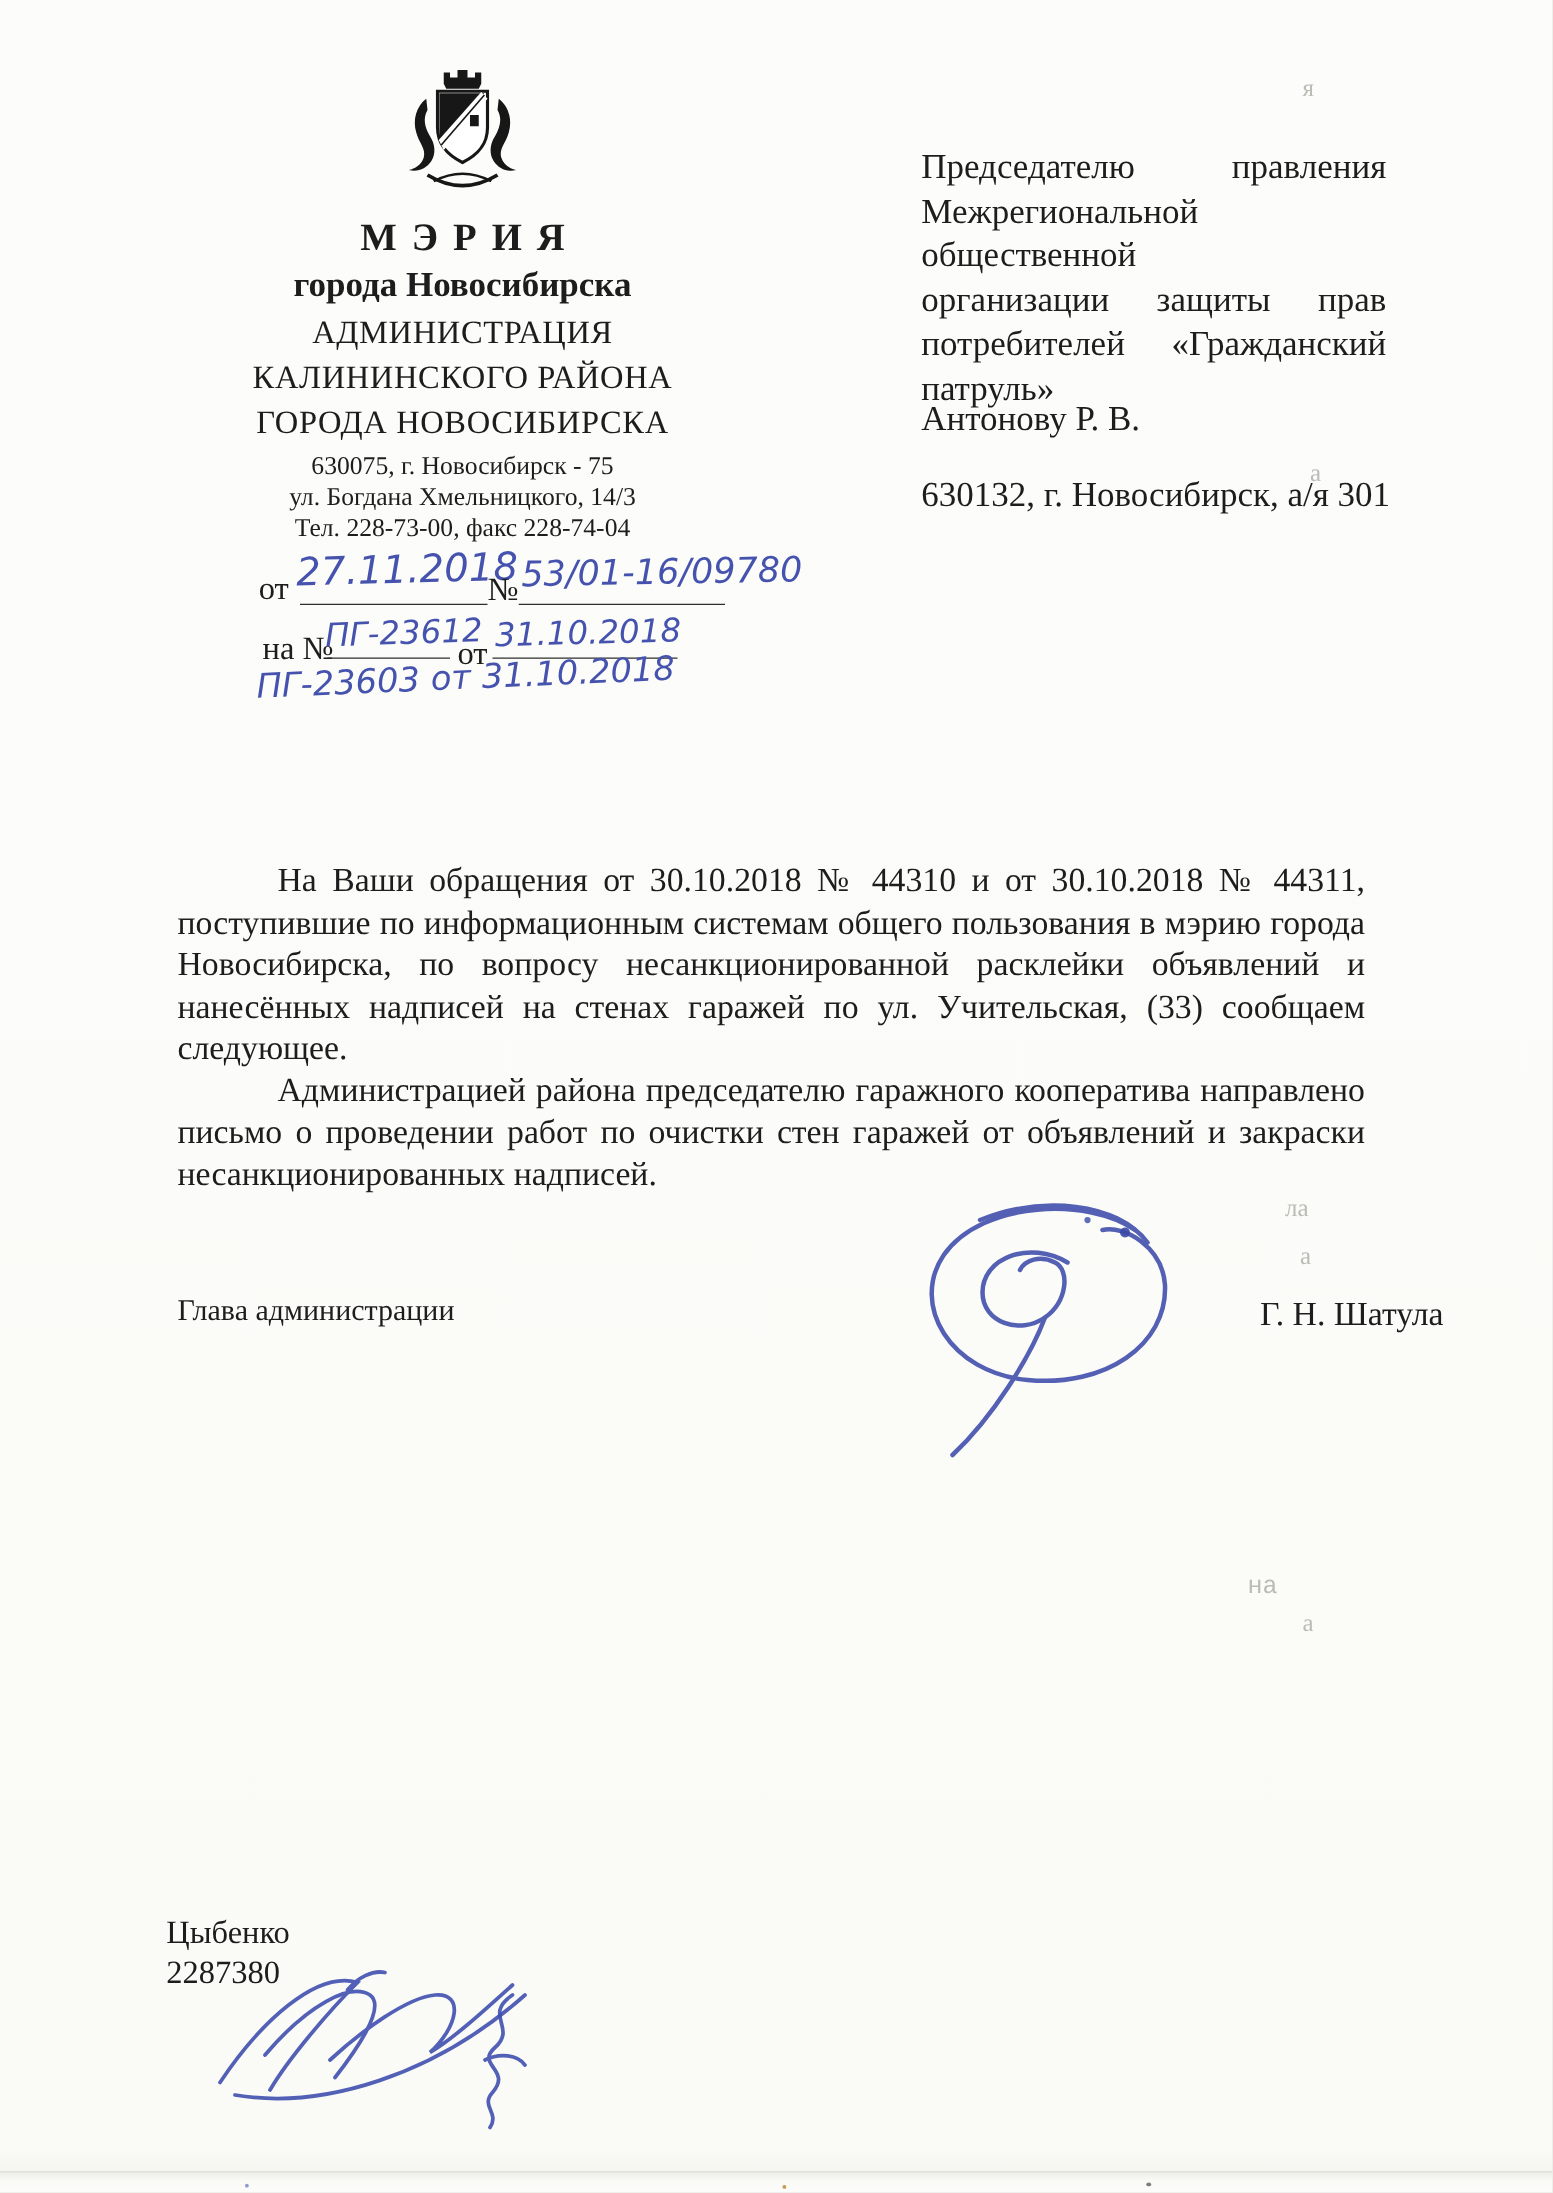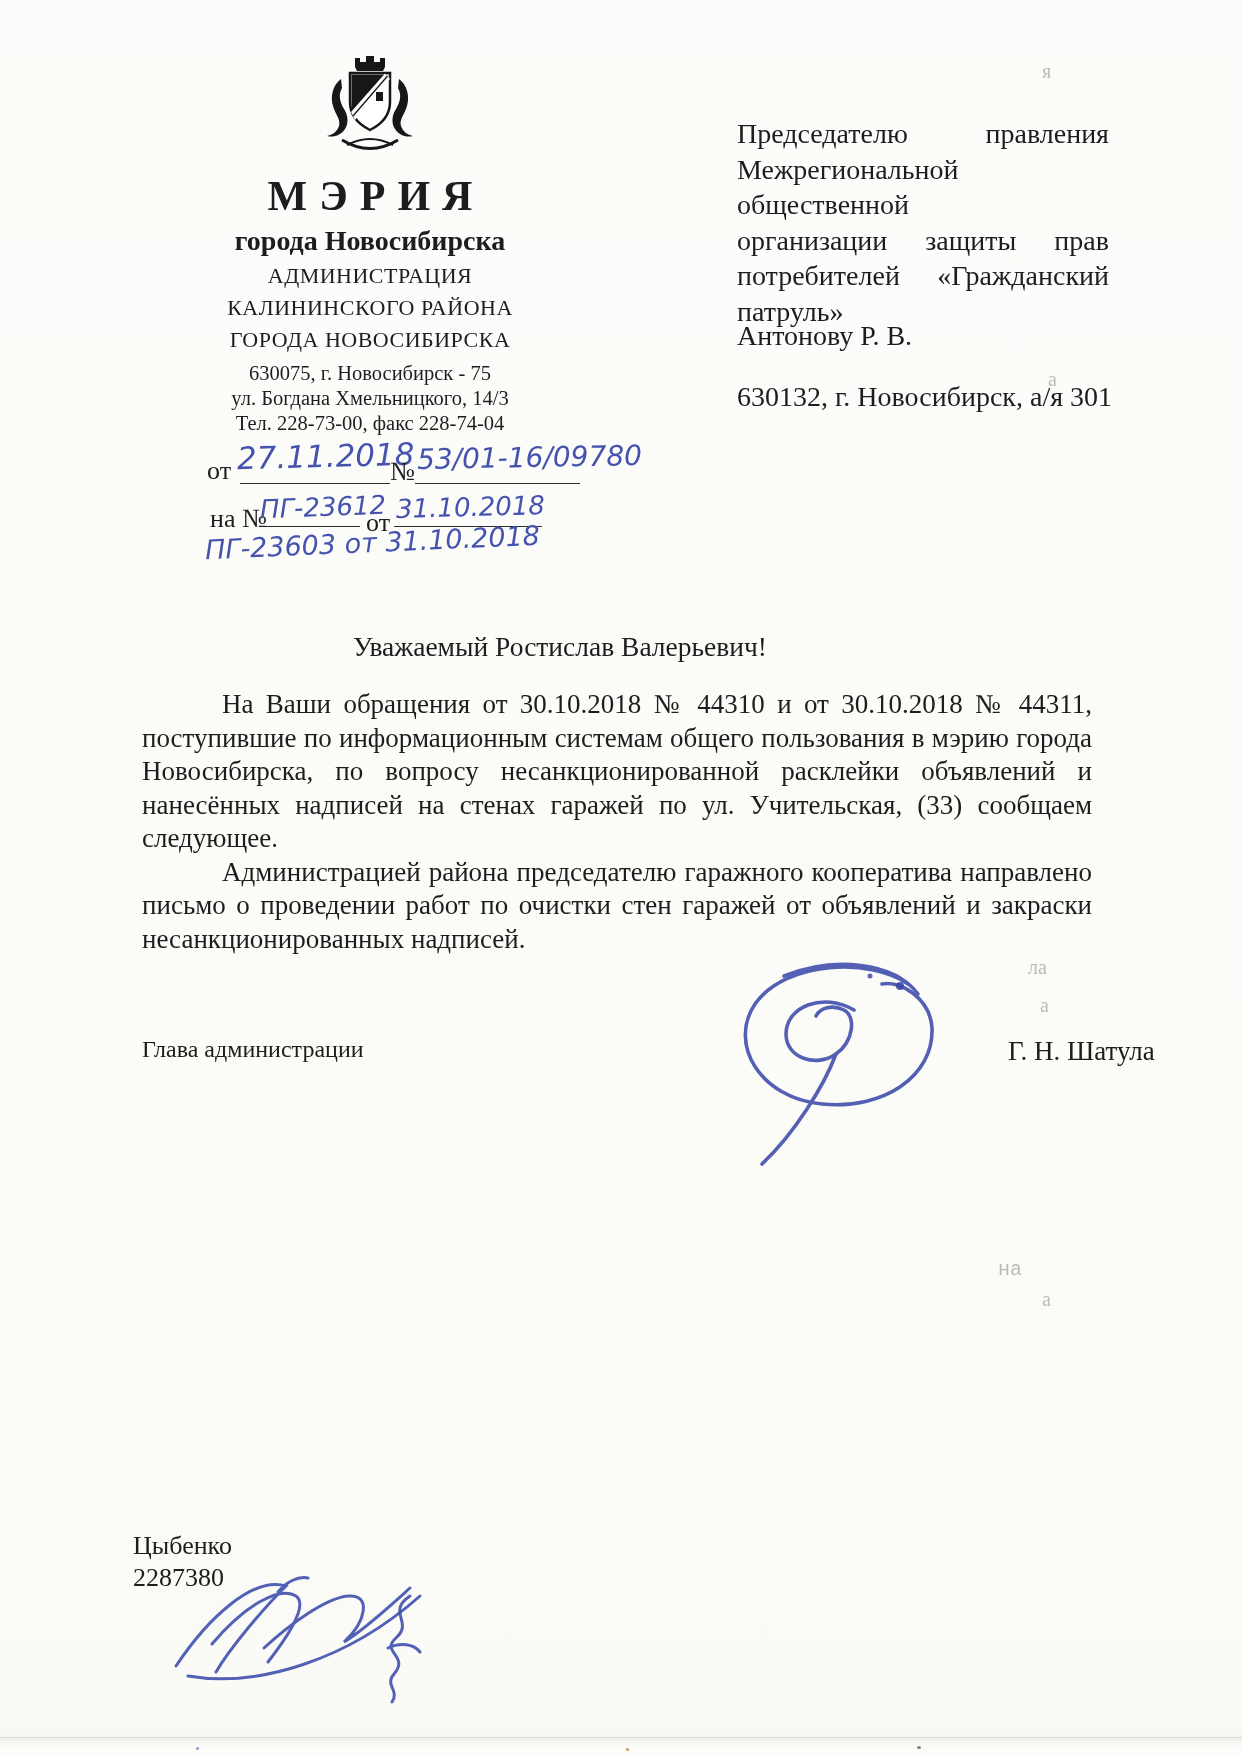--- a/index.html
+++ b/index.html
@@ -9,23 +9,23 @@
     background:#e9e9e6;
   }
   .page{
     position:relative;width:1242px;height:1754px;overflow:hidden;
     background:linear-gradient(180deg,#fcfcfa 0%,#fbfbf8 70%,#fafaf6 98%,#f2f2ec 100%);
     color:#1d1d1d;
   }
   
   .letterhead{position:absolute;left:128px;top:52px;width:484px;text-align:center;}
   .emblem{display:block;margin:0 auto;}
-  .lh-t1{font-size:42px;font-weight:bold;letter-spacing:12px;margin-top:16px;text-indent:12px;}
+  .lh-t1{font-size:31px;font-weight:bold;letter-spacing:12px;margin-top:16px;text-indent:12px;}
   .lh-t2{font-size:28px;font-weight:bold;margin-top:5px;}
-  .lh-caps{font-size:22px;margin-top:6px;letter-spacing:.5px;}
+  .lh-caps{font-size:26px;margin-top:6px;letter-spacing:.5px;}
   .lh-addr{font-size:20.5px;margin-top:2px;}
   .lh-addr.first{margin-top:9px;}
   
   .ref-label{position:absolute;font-size:26px;}
   .ref-line{position:absolute;border-bottom:1.6px solid #2e2e2e;height:0;}
   .hw{
     position:absolute;
     font-family:"DejaVu Sans", sans-serif;
     font-style:italic;
     color:#4553ae;
@@ -109,21 +109,20 @@
   <div class="recipient-org">
     <div class="jline">Председателю правления</div>
     <div class="jline">Межрегиональной общественной</div>
     <div class="jline">организации защиты прав</div>
     <div class="jline">потребителей «Гражданский</div>
     <div>патруль»</div>
   </div>
   <div class="rec-abs" style="top:320px;">Антонову Р. В.</div>
   <div class="rec-abs" style="top:381px;">630132, г. Новосибирск, а/я 301</div>
 
-  <div class="salutation">Уважаемый Ростислав Валерьевич!</div>
   <div class="body-text">
     <p>На Ваши обращения от 30.10.2018 № 44310 и от 30.10.2018 № 44311, поступившие по информационным системам общего пользования в мэрию города Новосибирска, по вопросу несанкционированной расклейки объявлений и нанесённых надписей на стенах гаражей по ул. Учительская, (33) сообщаем следующее.</p>
     <p>Администрацией района председателю гаражного кооператива направлено письмо о проведении работ по очистки стен гаражей от объявлений и закраски несанкционированных надписей.</p>
   </div>
 
   <div class="sig-title">Глава администрации</div>
 
   <svg class="sig-main" width="240" height="225" viewBox="0 0 240 225">
     <g fill="none" stroke="#4553ae" stroke-width="3.6" stroke-linecap="round" opacity="0.92">
       <path d="M186 32 C 150 6, 64 8, 33 52 C 6 92, 38 146, 100 152 C 162 158, 212 124, 210 76 C 208 46, 178 28, 160 32"></path>

